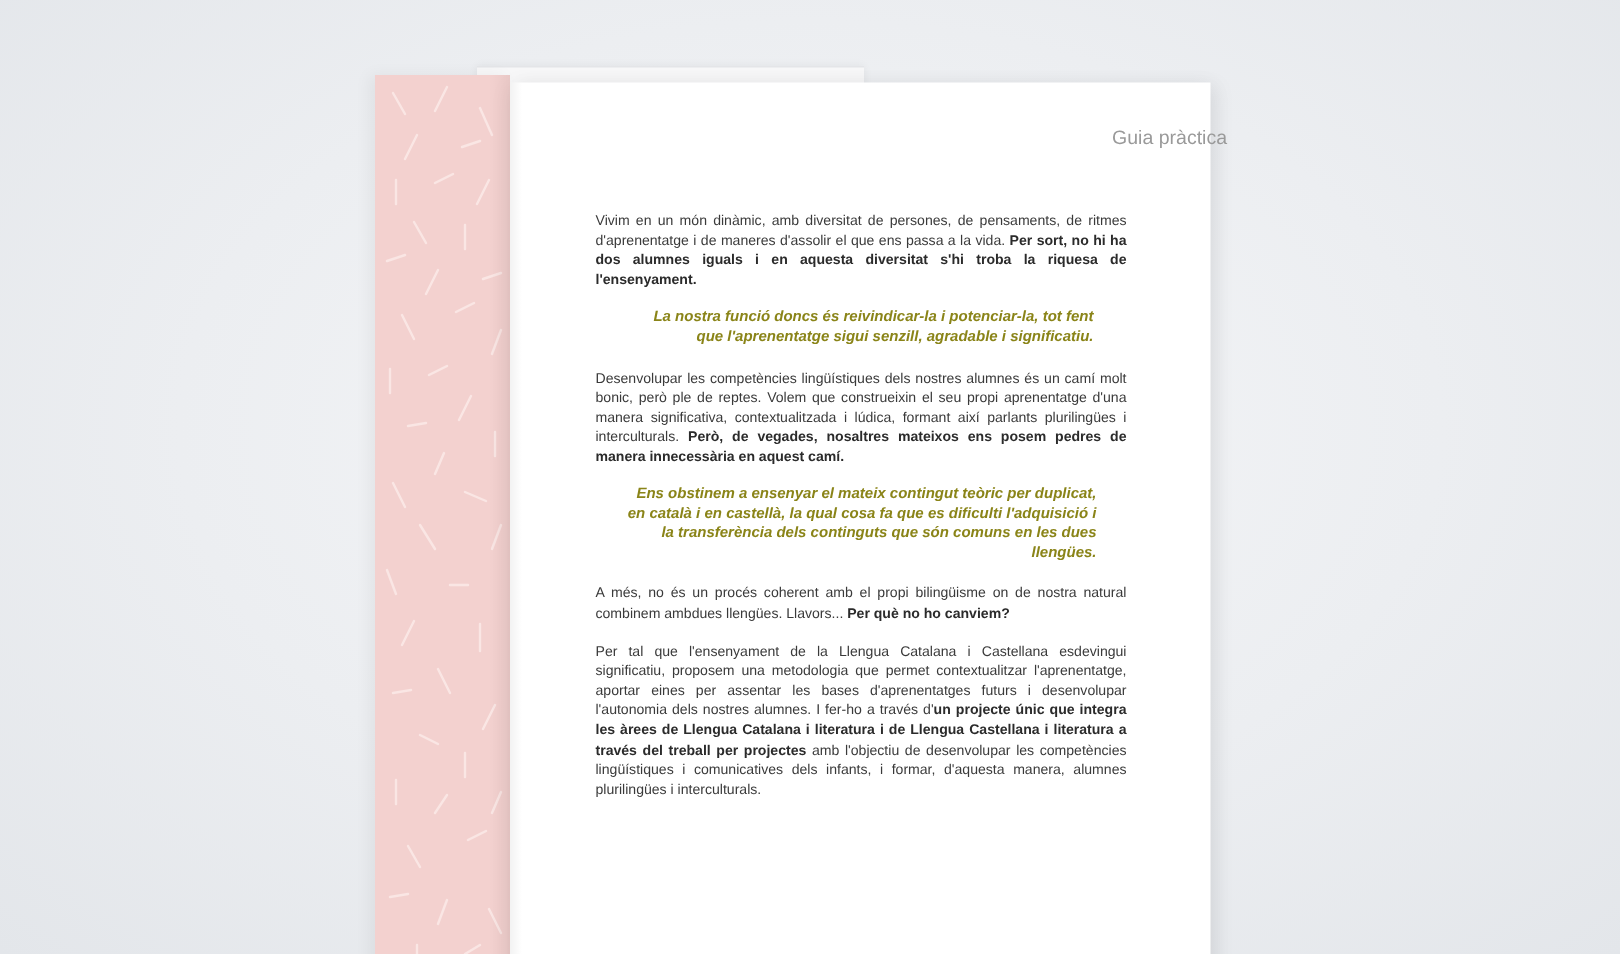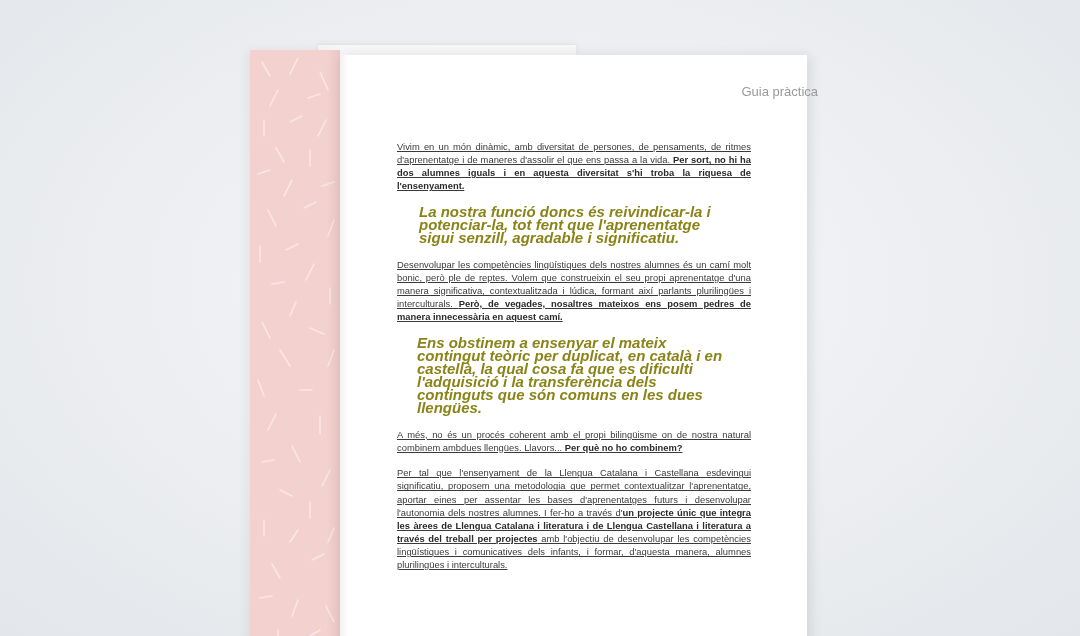--- a/index.html
+++ b/index.html
@@ -61,30 +61,29 @@
     margin-bottom: 14px;
     line-height: 26px;
     white-space: nowrap;
   }
   .para {
     font-size: 9.4px;
     line-height: 13.1px;
     color: #3a3a3a;
     text-align: justify;
     margin-bottom: 12.5px;
-    text-decoration: underline;
   }
   .para b { color: #2b2b2b; font-weight: bold; }
   .quote {
-    font-size: 15px;
+    font-size: 10px;
     line-height: 13.1px;
     color: #8a8418;
     font-style: italic;
     font-weight: bold;
-    text-align: left;
+    text-align: right;
     margin: 0 22px 13.5px 22px;
   }
   .q2 { margin-left: 20px; margin-right: 20px; }
 </style>
 </head>
 <body>
 
 <div class="back-sheet"></div>
 
 <div class="cover">
@@ -147,18 +146,18 @@
 
     <p class="para"><span>Vivim en un món dinàmic, amb diversitat de persones, de pensaments, de ritmes d'aprenentatge i de maneres d'assolir el que ens passa a la vida. </span><b>Per sort, no hi ha dos alumnes iguals i en aquesta diversitat s'hi troba la riquesa de l'ensenyament.</b></p>
 
     <p class="quote">La nostra funció doncs és reivindicar-la i potenciar-la, tot fent que l'aprenentatge sigui senzill, agradable i significatiu.</p>
 
     <p class="para"><span>Desenvolupar les competències lingüístiques dels nostres alumnes és un camí molt bonic, però ple de reptes. Volem que construeixin el seu propi aprenentatge d'una manera significativa, contextualitzada i lúdica, formant així parlants plurilingües i interculturals. </span><b>Però, de vegades, nosaltres mateixos ens posem pedres de manera innecessària en aquest camí.</b></p>
 
 
     <p class="quote q2">Ens obstinem a ensenyar el mateix contingut teòric per duplicat, en català i en castellà, la qual cosa fa que es dificulti l'adquisició i la transferència dels continguts que són comuns en les dues llengües.</p>
 
-    <p class="para"><span>A més, no és un procés coherent amb el propi bilingüisme on de nostra natural combinem ambdues llengües. Llavors... </span><b>Per què no ho combinem?</b></p>
+    <p class="para"><span>A més, no és un procés coherent amb el propi bilingüisme on de nostra natural combinem ambdues llengües. Llavors... </span><b>Per què no ho canviem?</b></p>
 
     <p class="para"><span>Per tal que l'ensenyament de la Llengua Catalana i Castellana esdevingui significatiu, proposem una metodologia que permet contextualitzar l'aprenentatge, aportar eines per assentar les bases d'aprenentatges futurs i desenvolupar l'autonomia dels nostres alumnes. I fer-ho a través d'</span><b>un projecte únic que integra les àrees de Llengua Catalana i literatura i de Llengua Castellana i literatura a través del treball per projectes</b><span> amb l'objectiu de desenvolupar les competències lingüístiques i comunicatives dels infants, i formar, d'aquesta manera, alumnes plurilingües i interculturals.</span></p>
   </div>
 </div>
 <div class="page-fold"></div>
 
 </body></html>

